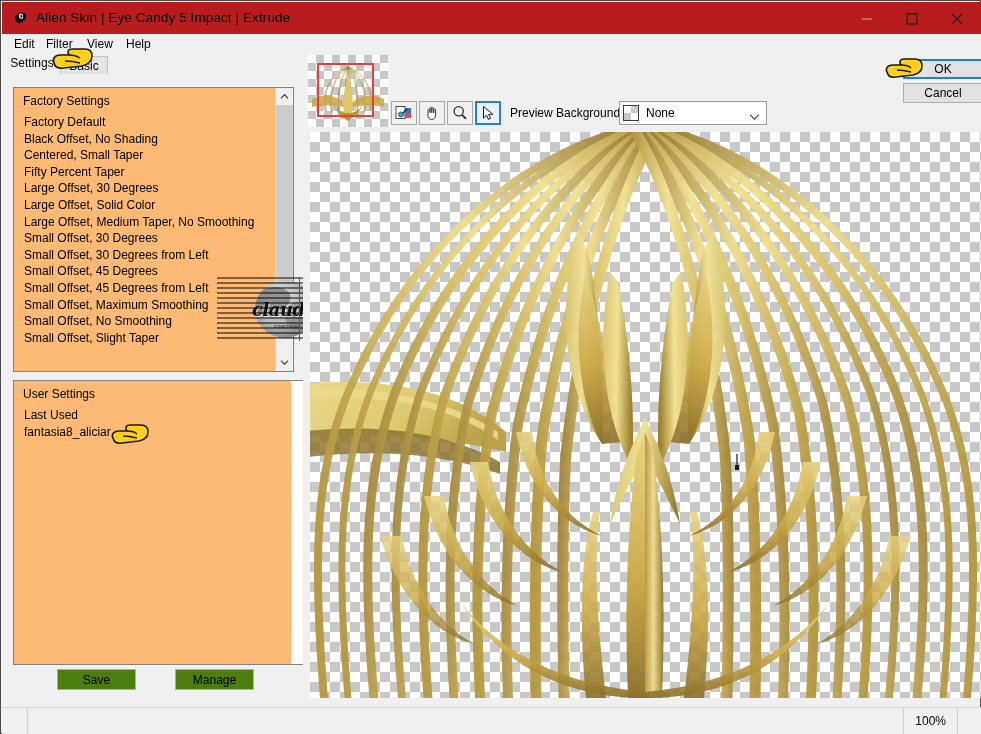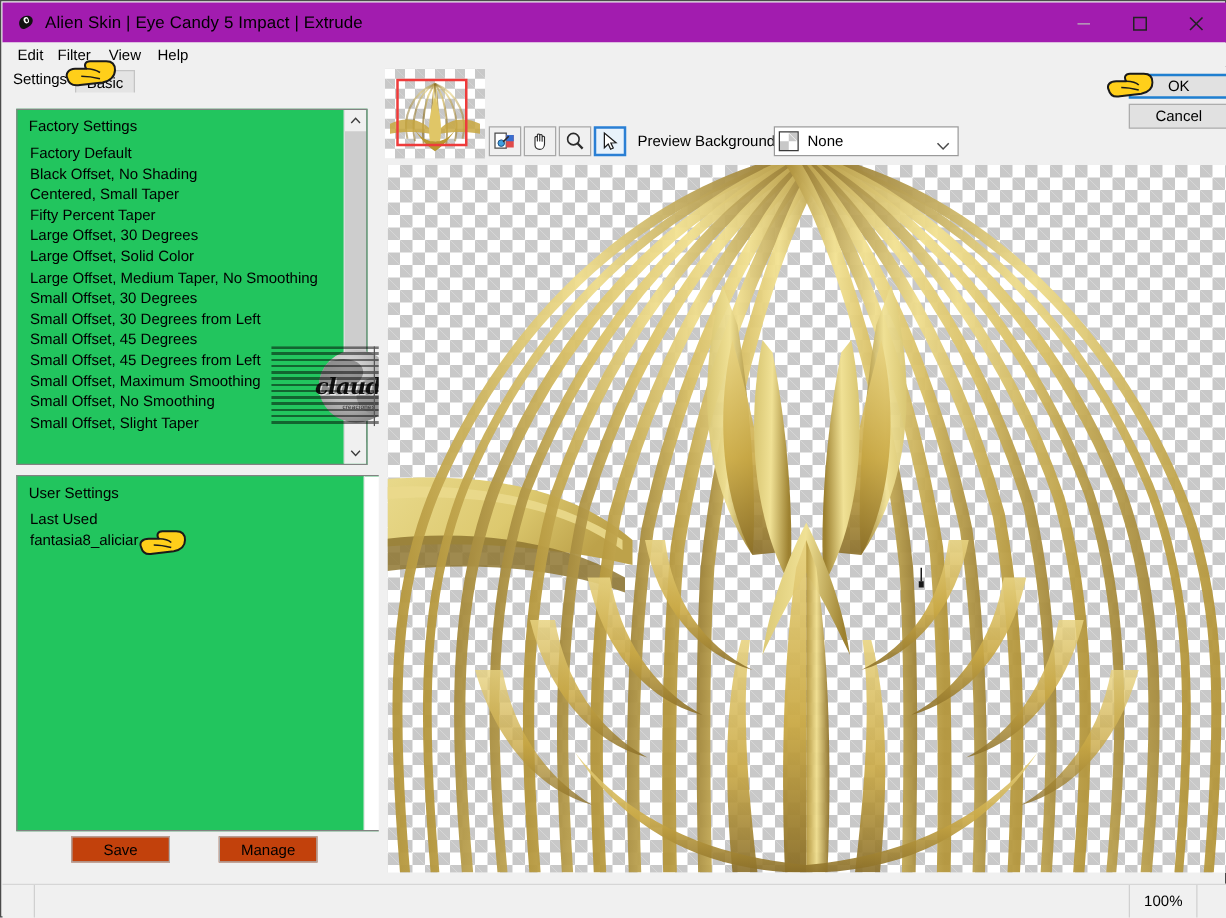--- a/index.html
+++ b/index.html
@@ -9,21 +9,21 @@
     font-family:"Liberation Sans","DejaVu Sans",sans-serif;
     font-size:12px;color:#000;background:#f0f0f0;
   }
   .window{
     position:absolute;left:0;top:0;width:981px;height:734px;
     background:#f0f0f0;border:1px solid #4a4a4a;box-sizing:border-box;
   }
   
   .titlebar{
     position:absolute;left:1px;top:1px;width:979px;height:32px;
-    background:#a21caf;box-sizing:border-box;
+    background:#b91c1c;box-sizing:border-box;
   }
   .app-icon{
     position:absolute;left:10px;top:8px;width:17px;height:17px;
   }
   .title-text{
     position:absolute;left:34px;top:8px;font-size:13.5px;color:#000;
     white-space:nowrap;letter-spacing:0.1px;
   }
   .winbtn{
     position:absolute;top:1px;width:45px;height:31px;cursor:default;
@@ -55,21 +55,21 @@
   .tab.inactive{
     background:#e4e4e4;left:58px;width:48px;color:#000;
     border:1px solid #c4c4c4;border-bottom:none;top:3px;height:19px;line-height:18px;
   }
   
   .leftpanel{
     position:absolute;left:1px;top:73px;width:301px;height:624px;
     background:#f0f0f0;
   }
   .listbox{
-    position:absolute;background:#22c55e;border:1px solid #828282;
+    position:absolute;background:#fdba74;border:1px solid #828282;
     box-sizing:border-box;overflow:hidden;
   }
   #factory-listbox{left:11px;top:13px;width:281px;height:285px;}
   #user-listbox{left:11px;top:306px;width:297px;height:285px;}
   .list-head{
     position:absolute;left:9px;top:6px;font-size:12px;color:#000;
   }
   .list-items{
     position:absolute;left:9px;top:26px;right:18px;
   }
@@ -121,21 +121,21 @@
   }
   .wm-sub{
     position:absolute;left:34px;top:46px;width:72px;text-align:center;
     font-size:5px;color:#2a2a2a;letter-spacing:.2px;
   }
   .wm-vline{
     position:absolute;left:82px;top:0;width:1px;height:100%;background:#555;
   }
   
   .btn{
-    position:absolute;background:#c2410c;border:1px solid #adadad;
+    position:absolute;background:#4d7c0f;border:1px solid #adadad;
     font-size:12px;color:#000;box-sizing:border-box;cursor:default;
     display:flex;align-items:center;justify-content:center;
   }
   #save-btn{left:55px;top:595px;width:79px;height:21px;}
   #manage-btn{left:173px;top:595px;width:79px;height:21px;}
   
   .rightpanel{
     position:absolute;left:302px;top:52px;width:678px;height:645px;
     background:#f0f0f0;
   }

